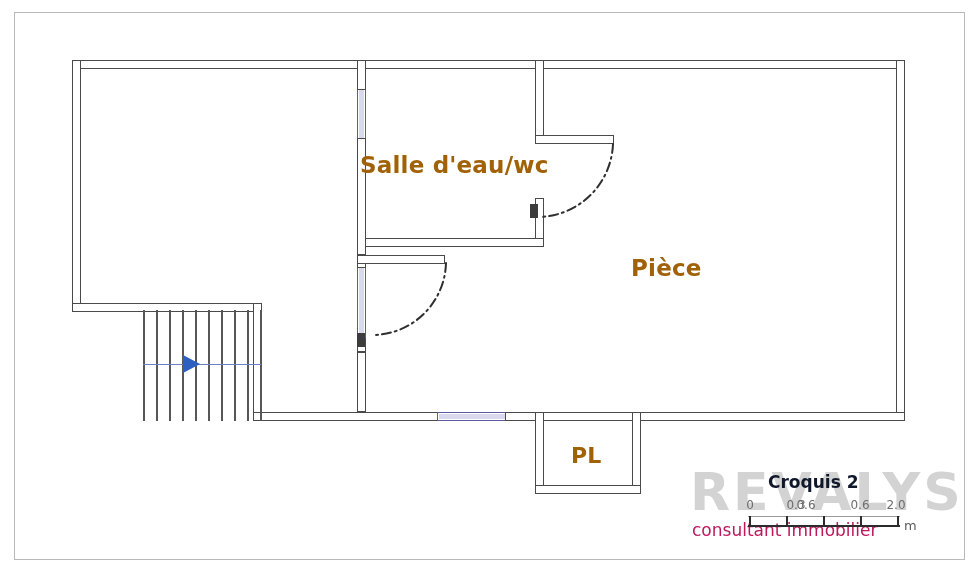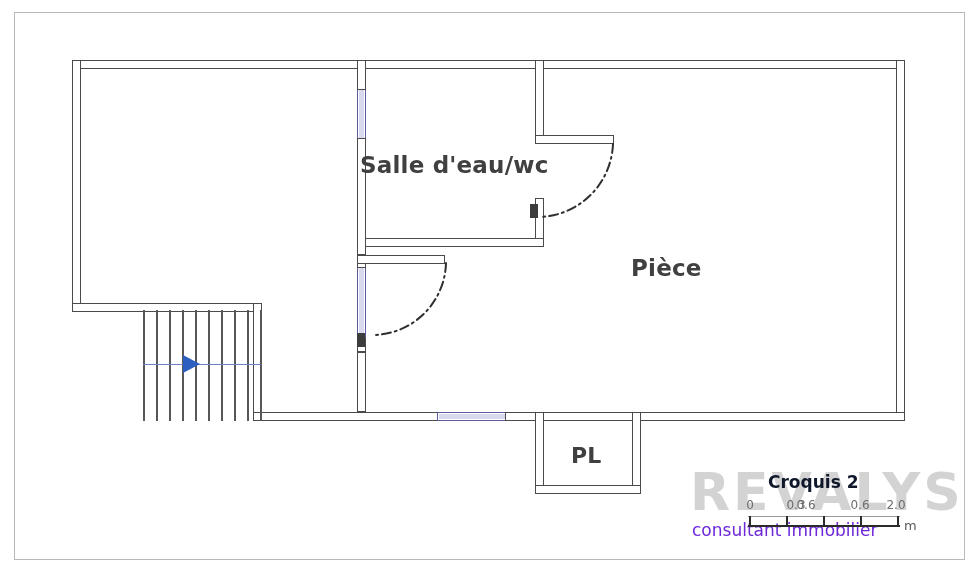--- a/index.html
+++ b/index.html
@@ -38,21 +38,21 @@
   .wall-v { width: 9px; }
   
   .wall.opening {
     background: #d9d9ee;
     border-color: #5b5ba0;
   }
 
   
   .room-label {
     position: absolute;
-    color: #404040;
+    color: #a16207;
     font-weight: bold;
     white-space: nowrap;
     letter-spacing: .2px;
   }
   #label-terrasse { font-size: 23px; left: 153px; top: 180px; }
   #label-salle    { font-size: 23px; left: 360px; top: 152px; }
   #label-piece    { font-size: 23px; left: 631px; top: 255px; }
   #label-pl       { font-size: 22px; left: 571px; top: 443px; }
 
   
@@ -107,21 +107,21 @@
     font-size: 52px;
     font-weight: bold;
     color: #d3d3d3;
     letter-spacing: 3px;
     white-space: nowrap;
   }
   #watermark-tag {
     position: absolute;
     left: 2px; top: 58px;
     font-size: 17px;
-    color: #6d28d9;
+    color: #be185d;
     white-space: nowrap;
   }
 
   
   #croquis-title {
     position: absolute;
     left: 768px;
     top: 472px;
     font-size: 17px;
     font-weight: bold;

